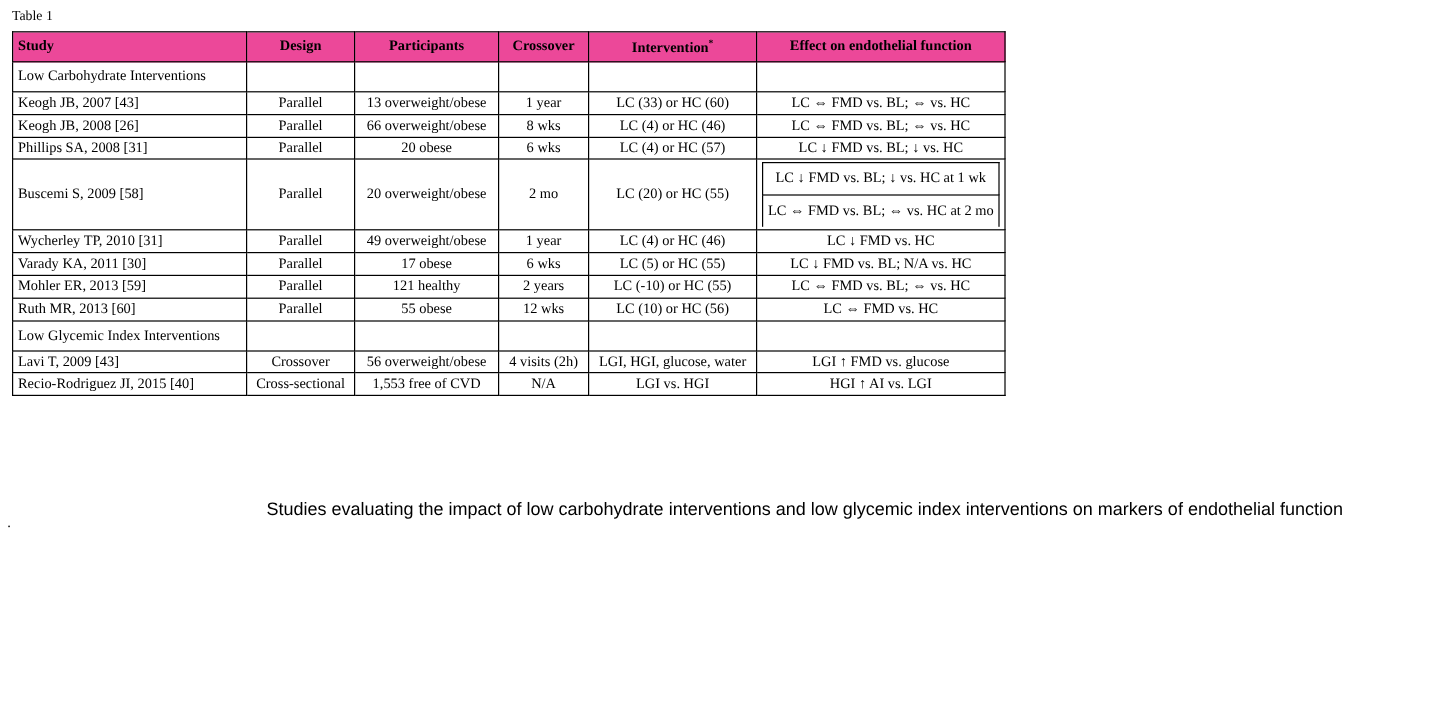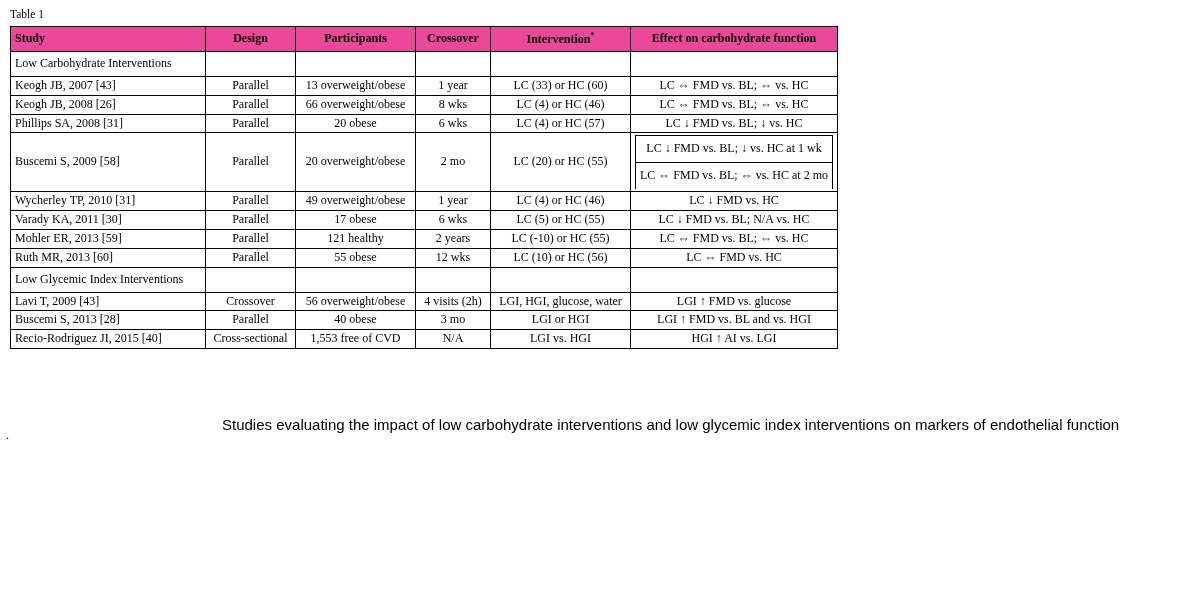--- a/index.html
+++ b/index.html
@@ -118,21 +118,21 @@
         <col class="w-int">
         <col class="w-eff">
     </colgroup>
     <thead>
       <tr>
         <th class="left">Study</th>
         <th>Design</th>
         <th>Participants</th>
         <th>Crossover</th>
         <th><span>Intervention</span><sup>*</sup></th>
-        <th>Effect on carbohydrate function</th>
+        <th>Effect on endothelial function</th>
       </tr>
     </thead>
     <tbody>
 
       <tr class="empty-row">
         <td class="sec-label">Low Carbohydrate Interventions</td>
         <td></td>
         <td></td>
         <td></td>
         <td></td>
@@ -233,28 +233,20 @@
 
       <tr>
         <td class="left">Lavi T, 2009 [43]</td>
         <td class="ctr">Crossover</td>
         <td class="ctr">56 overweight/obese</td>
         <td class="ctr">4 visits (2h)</td>
         <td class="ctr">LGI, HGI, glucose, water</td>
         <td class="ctr">LGI ↑ FMD vs. glucose</td>
       </tr>
 
-      <tr>
-        <td class="left">Buscemi S, 2013 [28]</td>
-        <td class="ctr">Parallel</td>
-        <td class="ctr">40 obese</td>
-        <td class="ctr">3 mo</td>
-        <td class="ctr">LGI or HGI</td>
-        <td class="ctr">LGI ↑ FMD vs. BL and vs. HGI</td>
-      </tr>
 
       <tr>
         <td class="left">Recio-Rodriguez JI, 2015 [40]</td>
         <td class="ctr">Cross-sectional</td>
         <td class="ctr">1,553 free of CVD</td>
         <td class="ctr">N/A</td>
         <td class="ctr">LGI vs. HGI</td>
         <td class="ctr">HGI ↑ AI vs. LGI</td>
       </tr>
 

